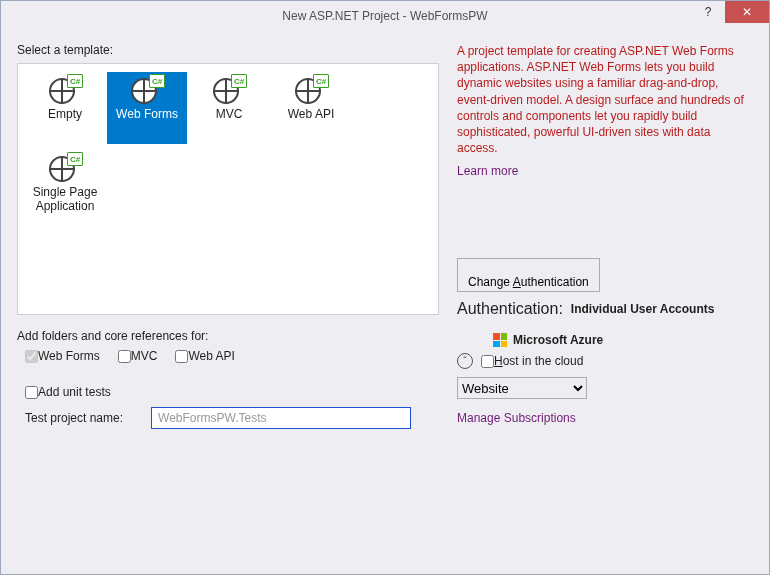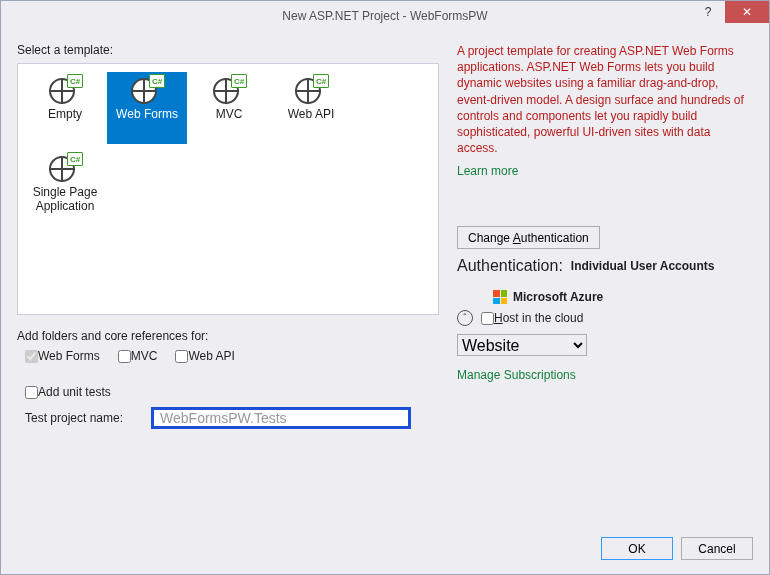--- a/index.html
+++ b/index.html
@@ -23,35 +23,35 @@
   .tmpl-icon .globe::before { content: ""; position: absolute; left: -2px; right: -2px; top: 10px; height: 2px; background: #444; }
   .tmpl-icon .globe::after { content: ""; position: absolute; top: -2px; bottom: -2px; left: 10px; width: 2px; background: #444; }
   .tmpl-icon .cs { position: absolute; top: -2px; right: -2px; width: 16px; height: 14px; background: #fff; border: 1px solid #3a9d23; color: #3a9d23; font-size: 8px; font-weight: bold; display: flex; align-items: center; justify-content: center; border-radius: 1px; }
   .selected .tmpl-icon .globe { border-color: #444; }
   .tmpl-label { font-size: 12px; text-align: center; line-height: 1.15; }
   .section-gap { height: 14px; }
   .checkbox-row { display: flex; align-items: center; gap: 18px; margin-bottom: 8px; }
   .chk { display: inline-flex; align-items: center; gap: 0; }
   .chk input { margin: 0; width: 13px; height: 13px; }
   .field-row { display: flex; align-items: center; gap: 28px; margin-top: 4px; }
-  .field-row input[type=text] { height: 22px; border: 3px solid #1d4ed8; background: #fff; color: #999; padding: 0 6px; width: 260px; font-family: inherit; font-size: 14px; }
+  .field-row input[type=text] { height: 22px; border: 1px solid #1d4ed8; background: #fff; color: #999; padding: 0 6px; width: 260px; font-family: inherit; font-size: 12px; }
   .field-row input[type=text]:disabled { color: #999; }
   .desc { font-size: 12px; line-height: 1.35; color: #b91c1c; margin-bottom: 8px; }
-  a.link { color: #15803d; text-decoration: none; font-size: 12px; cursor: pointer; }
-  .btn { height: 23px; background: #eeeef2; border: 1px solid #acacac; padding: 4px 10px; font-family: inherit; font-size: 12px; cursor: pointer; min-width: 72px; }
+  a.link { color: #701a75; text-decoration: none; font-size: 12px; cursor: pointer; }
+  .btn { height: 23px; background: #eeeef2; border: 1px solid #acacac; padding: 16px 10px; font-family: inherit; font-size: 12px; cursor: pointer; min-width: 72px; margin-top: 32px; }
   .btn.primary { border: 1px solid #3399ff; }
   .auth-row { display: flex; align-items: center; gap: 8px; margin-top: 8px; margin-bottom: 10px; }
   .auth-row .lbl2 { font-size: 16px; }
   .auth-row .val { font-weight: bold; }
   .azure-head { display: flex; align-items: center; gap: 6px; font-weight: bold; margin-bottom: 6px; margin-left: 36px; }
   .azure-icon { width: 14px; height: 14px; display: grid; grid-template-columns: 1fr 1fr; grid-template-rows: 1fr 1fr; gap: 1px; }
   .azure-icon span:nth-child(1){background:#f25022;} .azure-icon span:nth-child(2){background:#7fba00;} .azure-icon span:nth-child(3){background:#00a4ef;} .azure-icon span:nth-child(4){background:#ffb900;}
   .circle-chev { width: 16px; height: 16px; border: 1px solid #555; border-radius: 50%; display: flex; align-items: center; justify-content: center; font-size: 10px; color: #333; }
   .select-wrap { margin-top: 8px; margin-bottom: 12px; }
-  .select-wrap select { height: 22px; width: 130px; border: 1px solid #acacac; background: #eeeef2; font-family: inherit; font-size: 16px; }
+  .select-wrap select { height: 22px; width: 130px; border: 1px solid #acacac; background: #eeeef2; font-family: inherit; font-size: 13px; }
   .footer-btns { display: flex; justify-content: flex-end; gap: 8px; margin-top: auto; }
   .right-spacer { flex: 0 0 48px; }
   u.m { text-decoration: underline; }
 </style>
 </head>
 <body>
 
 <div class="window">
   <div class="titlebar">
     <span class="titlebar-title">New ASP.NET Project - WebFormsPW</span>
@@ -164,18 +164,14 @@
           <div class="select-wrap">
             <select>
               <option>Website</option>
             </select>
           </div>
           <a class="link">Manage Subscriptions</a>
         </div>
       </div>
     </div>
 
-    <div class="footer-btns">
-      <button class="btn primary">OK</button>
-      <button class="btn">Cancel</button>
-    </div>
   </div>
 </div>
 
 </body></html>

